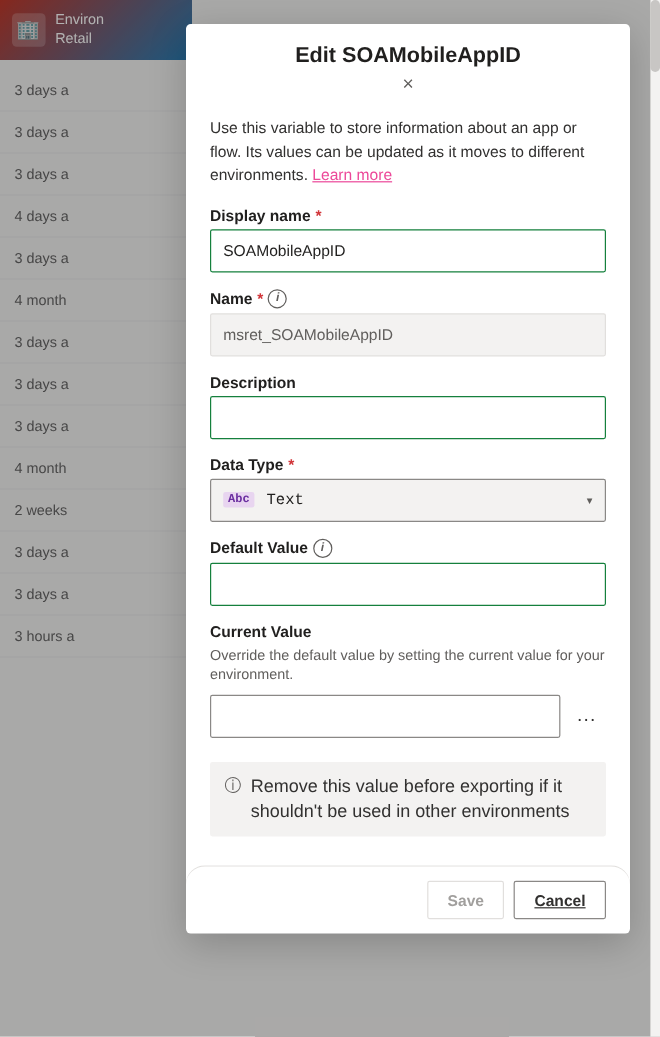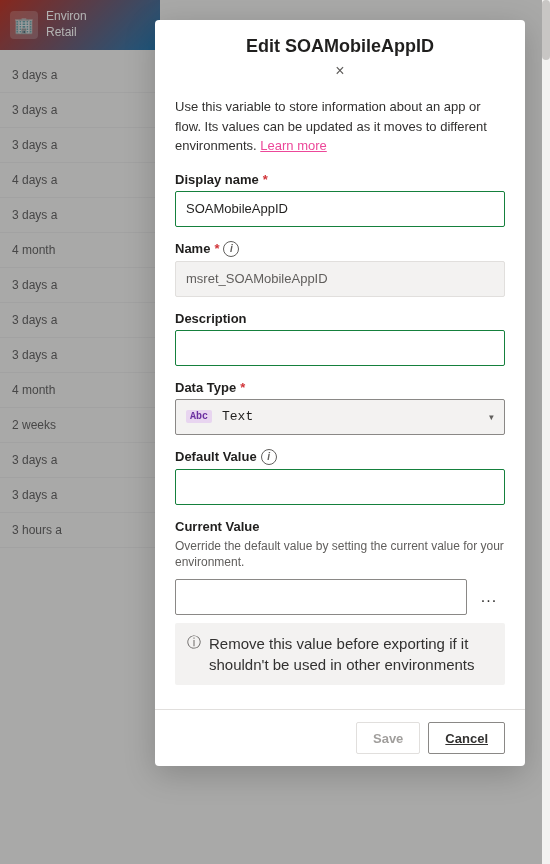--- a/index.html
+++ b/index.html
@@ -220,21 +220,21 @@
       font-size: 10px;
       font-weight: bold;
       padding: 1px 4px;
       border-radius: 2px;
       margin-right: 4px;
       font-style: normal;
     }
 
     
     .current-value-section {
-      margin-bottom: 8px;
+      margin-bottom: 20px;
     }
 
     .current-value-desc {
       font-size: 12px;
       color: #605e5c;
       margin-bottom: 8px;
       line-height: 1.4;
     }
 
     .current-value-input-row {
@@ -293,20 +293,21 @@
       line-height: 1.4;
     }
 
     
     .modal-footer {
       display: flex;
       justify-content: flex-end;
       gap: 8px;
       padding: 12px 20px;
       border-top: 1px solid #e1dfdd;
+      border-radius: 16px;
     }
 
     .btn {
       height: 32px;
       padding: 0 16px;
       font-size: 13px;
       font-weight: 600;
       border-radius: 2px;
       cursor: pointer;
       border: 1px solid transparent;

